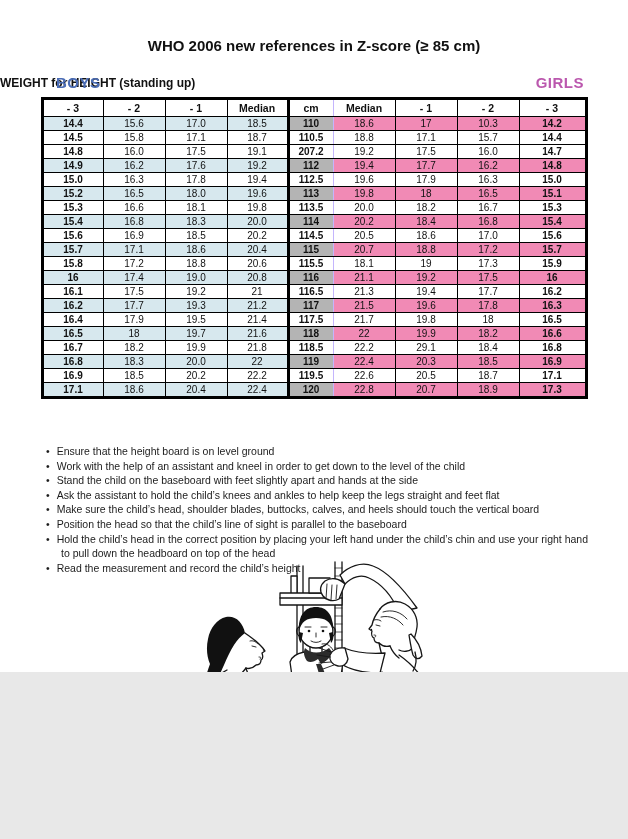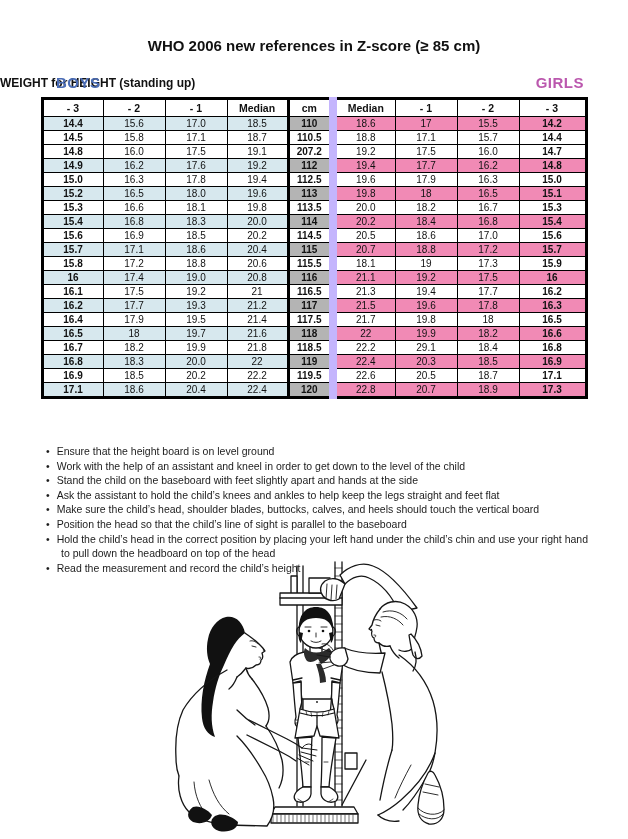--- a/index.html
+++ b/index.html
@@ -1,17 +1,17 @@
 <!DOCTYPE html>
 <html><head>
 <meta charset="utf-8">
 <style>
   html,body{margin:0;padding:0;background:#e8e8e8;}
   .page{
-    position:relative; width:628px; height:839px; margin:0 auto;
+    position:relative; width:628px; height:672px; margin:0 auto;
     background:#fff; overflow:hidden;
     font-family:"Liberation Sans", sans-serif; color:#111;
   }
   .title{
     text-align:center; font-weight:bold; font-size:15px;
     padding-top:37px;
   }
   .subhead{ position:relative; margin-top:20px; height:20px; }
   .boys-label{
     position:absolute; left:56px; top:0;
@@ -26,21 +26,21 @@
   table.zscore{
     margin:3px auto 0; border-collapse:collapse; table-layout:fixed;
     width:544px; border:3px solid #000;
   }
   table.zscore th, table.zscore td{
     border:1px solid #000; text-align:center; padding:0;
     font-size:10px; height:13px; line-height:13px; overflow:hidden;
   }
   table.zscore th{ font-size:10.5px; font-weight:bold; height:16px; line-height:16px; }
   table.zscore th.cm, table.zscore td.cm{
-    border-left:3px solid #000; border-right:8px solid #c4b5fd; font-weight:bold;
+    border-left:3px solid #000; border-right:1px solid #c4b5fd; font-weight:bold;
   }
   table.zscore td.edge{ font-weight:bold; }
   tr.shaded td.b{ background:var(--boys-row,#d7e8ee); }
   tr.shaded td.cm{ background:var(--cm-cell,#b4b4b4); }
   tr.shaded td.g{ background:var(--girls-row,#f18ab5); }
 
   .instructions{ position:absolute; left:46px; right:38px; top:444px; }
   .instructions ul{ list-style:none; margin:0; padding:0; }
   .instructions li{
     font-size:10.5px; line-height:14.6px; color:#1c1c1c;
@@ -91,21 +91,21 @@
     </thead>
     <tbody>
         <tr class="shaded">
           <td class="b edge">14.4</td>
           <td class="b">15.6</td>
           <td class="b">17.0</td>
           <td class="b">18.5</td>
           <td class="cm">110</td>
           <td class="g">18.6</td>
           <td class="g">17</td>
-          <td class="g">15.5</td>
+          <td class="g">10.3</td>
           <td class="g edge">14.2</td>
         </tr>
         <tr>
           <td class="b edge">14.5</td>
           <td class="b">15.8</td>
           <td class="b">17.1</td>
           <td class="b">18.7</td>
           <td class="cm">110.5</td>
           <td class="g">18.8</td>
           <td class="g">17.1</td>

